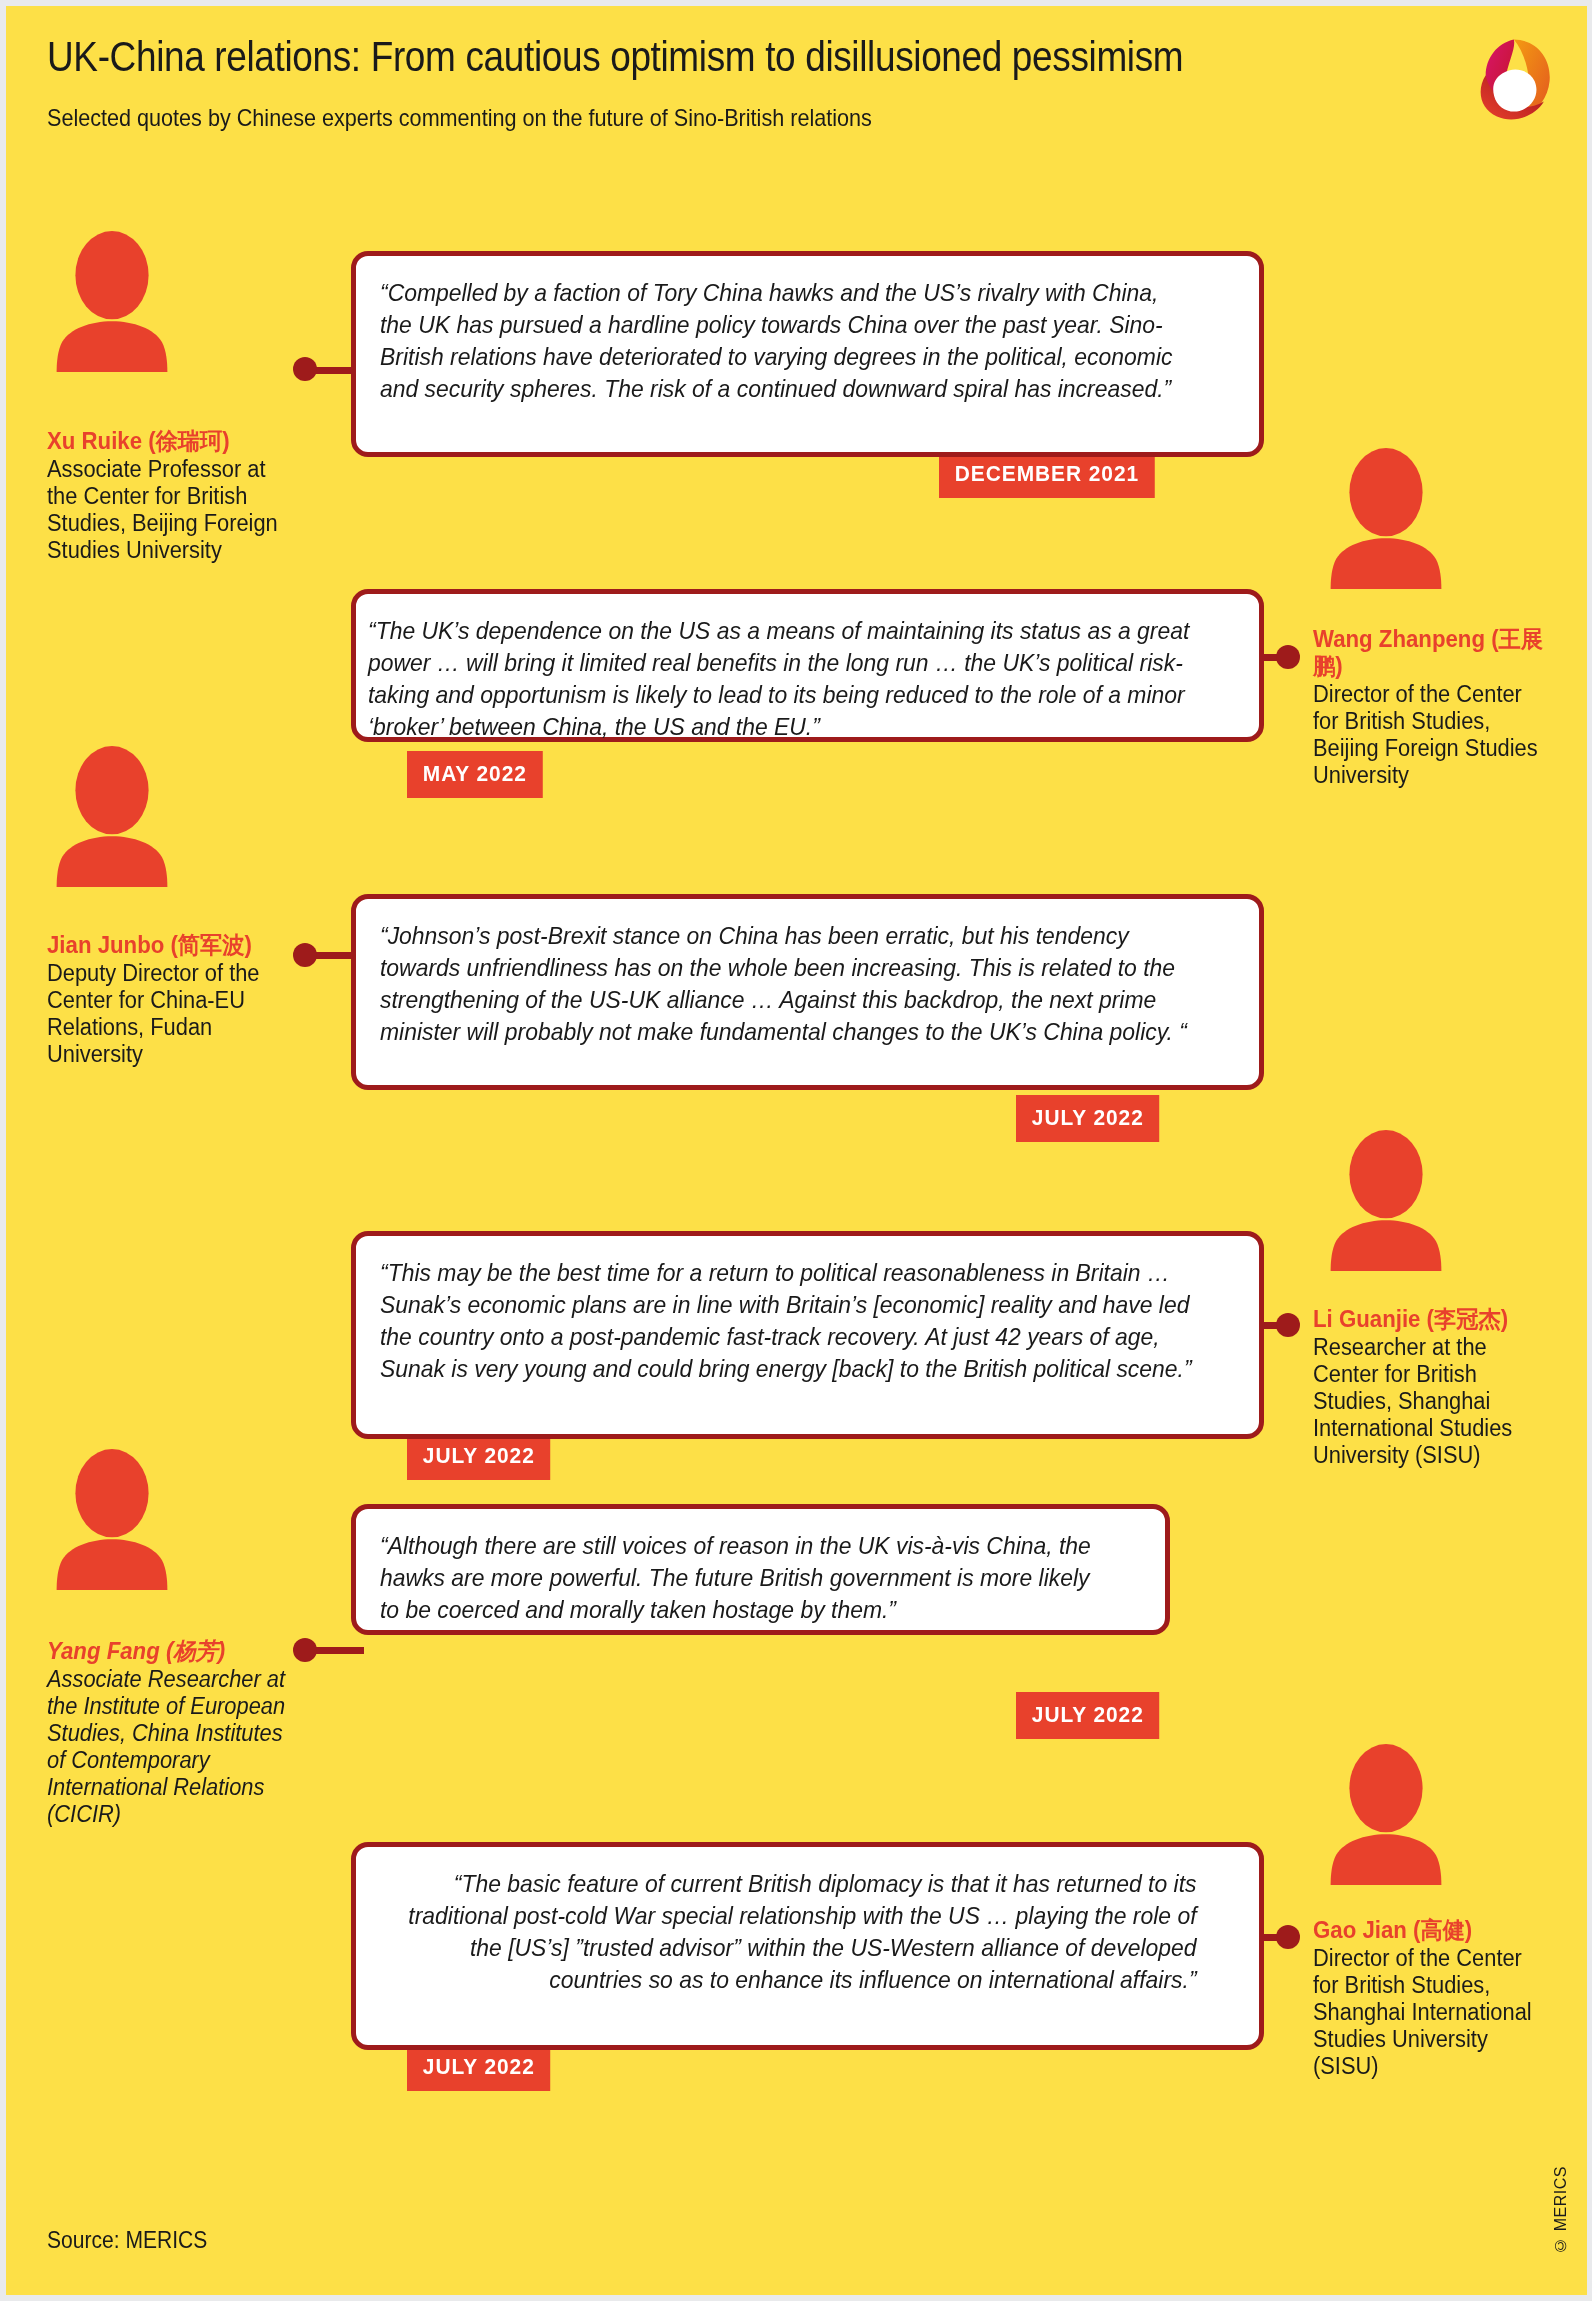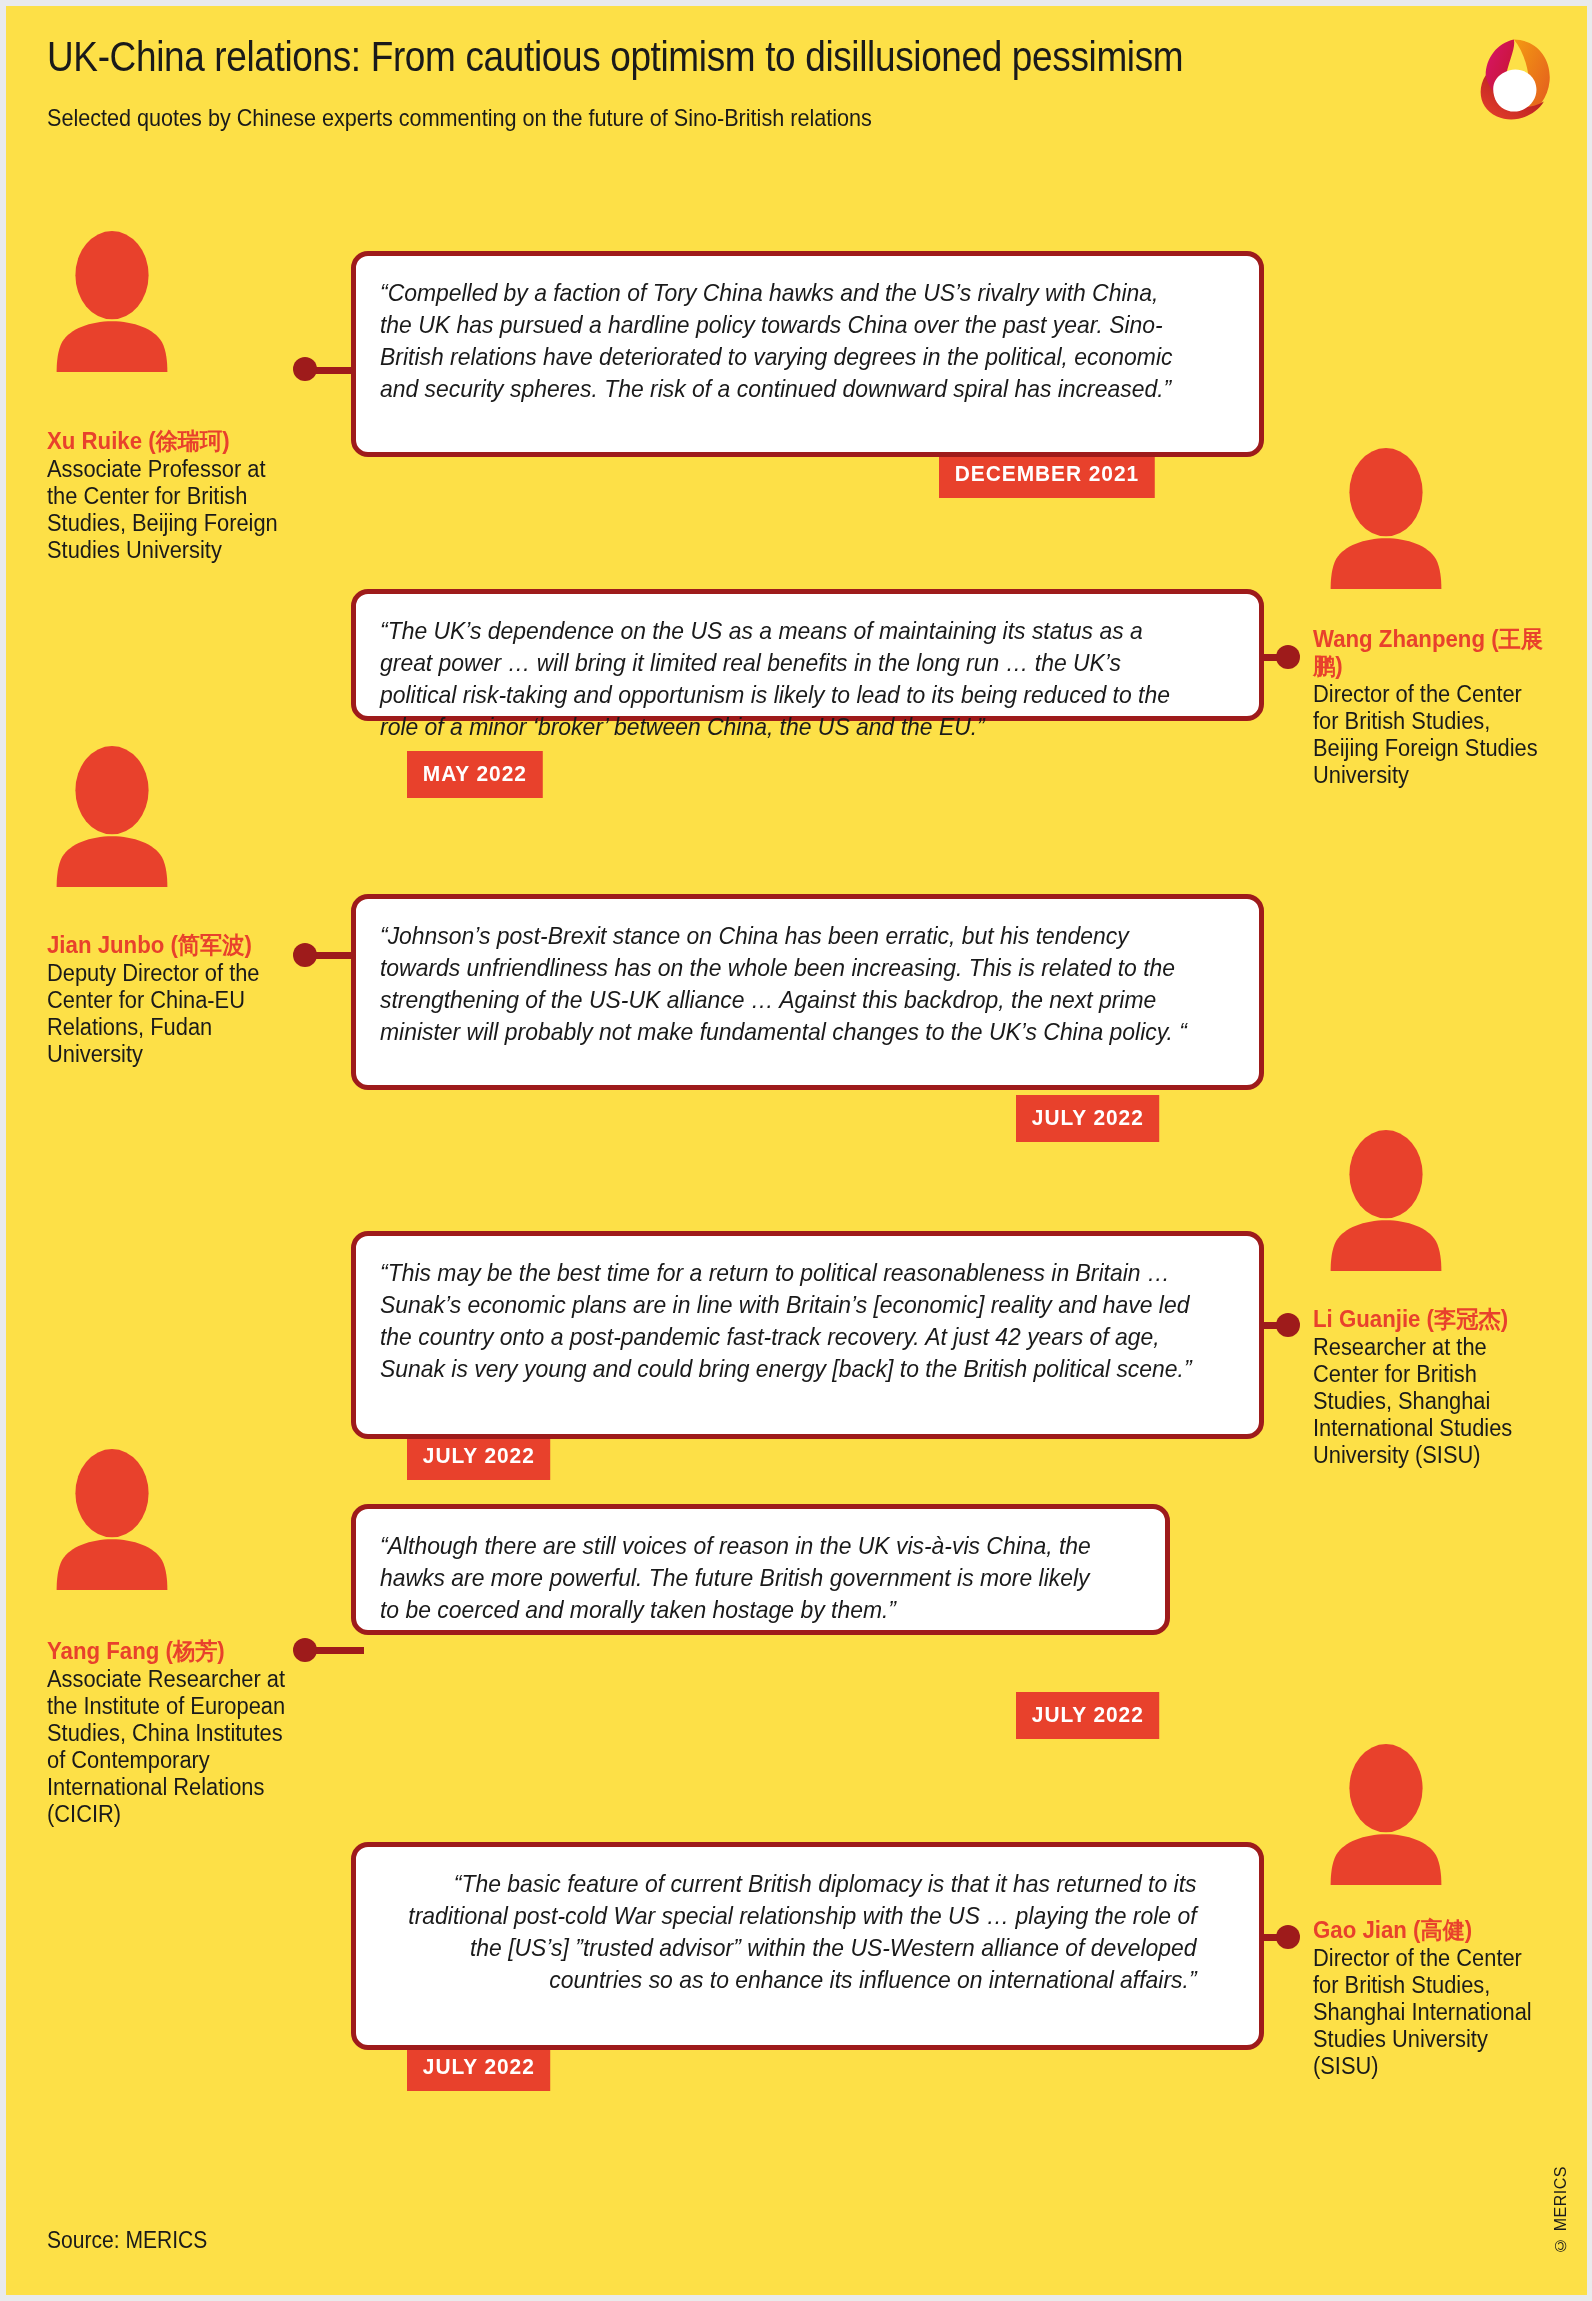--- a/index.html
+++ b/index.html
@@ -202,21 +202,21 @@
   <svg class="person-icon" style="position:absolute;left:1319px;top:442px;" width="122" height="141" viewBox="0 0 130 150">
     <ellipse cx="65" cy="47" rx="39" ry="47" fill="#e8412c"></ellipse>
     <path d="M65 96 C88 96 110 104 118 118 C123 127 124 140 124 150 L6 150 C6 140 7 127 12 118 C20 104 42 96 65 96 Z" fill="#e8412c"></path>
   </svg>
   <div class="person" style="left:1307px; top:620px; width:244px;">
     <div class="person-name">Wang Zhanpeng (王展鹏)</div>
     <div class="person-role">Director of the Center for British Studies, Beijing Foreign Studies University</div>
   </div>
   <div class="conn-dot" style="left:1270px; top:639px;"></div>
   <div class="conn-line" style="left:1218px; top:648px; width:58px;"></div>
-  <div class="quote-box" style="left:345px; top:583px; width:913px; height:132px;">
+  <div class="quote-box" style="left:345px; top:583px; width:913px; height:153px;padding-left:12px;">
     <div class="quote-text">“The UK’s dependence on the US as a means of maintaining its status as a great power … will bring it limited real benefits in the long run … the UK’s political risk-taking and opportunism is likely to lead to its being reduced to the role of a minor ‘broker’ between China, the US and the EU.”</div>
   </div>
   <div class="date-badge" style="left:401px; top:745px;">MAY 2022</div>
 
   <svg class="person-icon" style="position:absolute;left:45px;top:740px;" width="122" height="141" viewBox="0 0 130 150">
     <ellipse cx="65" cy="47" rx="39" ry="47" fill="#e8412c"></ellipse>
     <path d="M65 96 C88 96 110 104 118 118 C123 127 124 140 124 150 L6 150 C6 140 7 127 12 118 C20 104 42 96 65 96 Z" fill="#e8412c"></path>
   </svg>
   <div class="person" style="left:41px; top:926px;">
     <div class="person-name">Jian Junbo (简军波)</div>
@@ -241,21 +241,21 @@
   <div class="conn-line" style="left:1218px; top:1316px; width:58px;"></div>
   <div class="quote-box" style="left:345px; top:1225px; width:913px; height:208px;">
     <div class="quote-text">“This may be the best time for a return to political reasonableness in Britain … Sunak’s economic plans are in line with Britain’s [economic] reality and have led the country onto a post-pandemic fast-track recovery. At just 42 years of age, Sunak is very young and could bring energy [back] to the British political scene.”</div>
   </div>
   <div class="date-badge" style="left:401px; top:1427px;">JULY 2022</div>
 
   <svg class="person-icon" style="position:absolute;left:45px;top:1443px;" width="122" height="141" viewBox="0 0 130 150">
     <ellipse cx="65" cy="47" rx="39" ry="47" fill="#e8412c"></ellipse>
     <path d="M65 96 C88 96 110 104 118 118 C123 127 124 140 124 150 L6 150 C6 140 7 127 12 118 C20 104 42 96 65 96 Z" fill="#e8412c"></path>
   </svg>
-  <div class="person" style="left:41px; top:1632px;">
+  <div class="person" style="left:41px; top:1632px;font-style:italic;">
     <div class="person-name">Yang Fang (杨芳)</div>
     <div class="person-role">Associate Researcher at the Institute of European Studies, China Institutes of Contemporary International Relations (CICIR)</div>
   </div>
   <div class="conn-dot" style="left:287px; top:1632px;"></div>
   <div class="conn-line" style="left:298px; top:1641px; width:60px;"></div>
   <div class="quote-box" style="left:345px; top:1498px; width:819px; height:131px;">
     <div class="quote-text">“Although there are still voices of reason in the UK vis-à-vis China, the hawks are more powerful. The future British government is more likely to be coerced and morally taken hostage by them.”</div>
   </div>
   <div class="date-badge" style="left:1010px; top:1686px;">JULY 2022</div>
 

